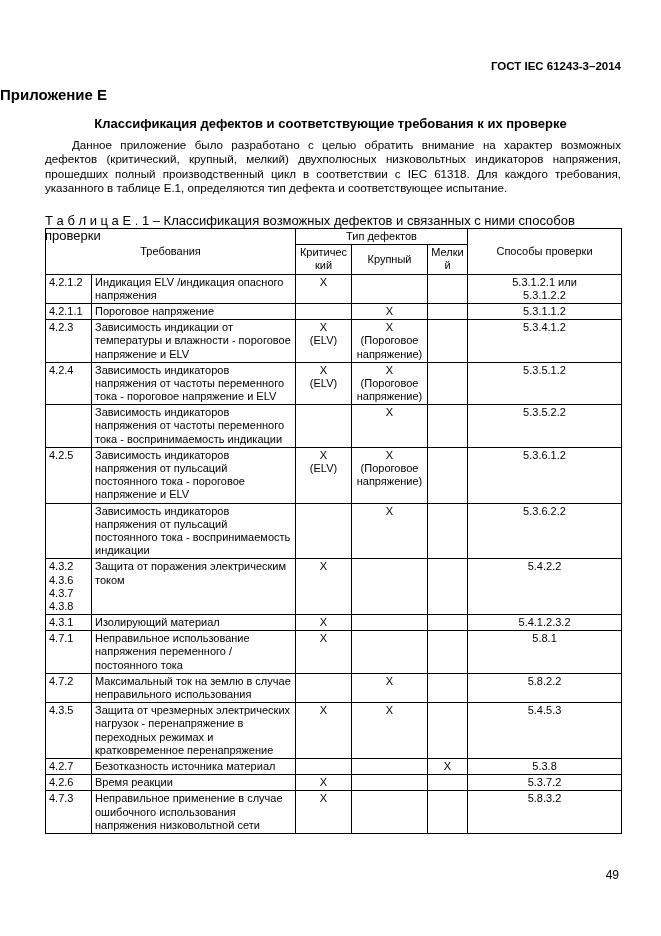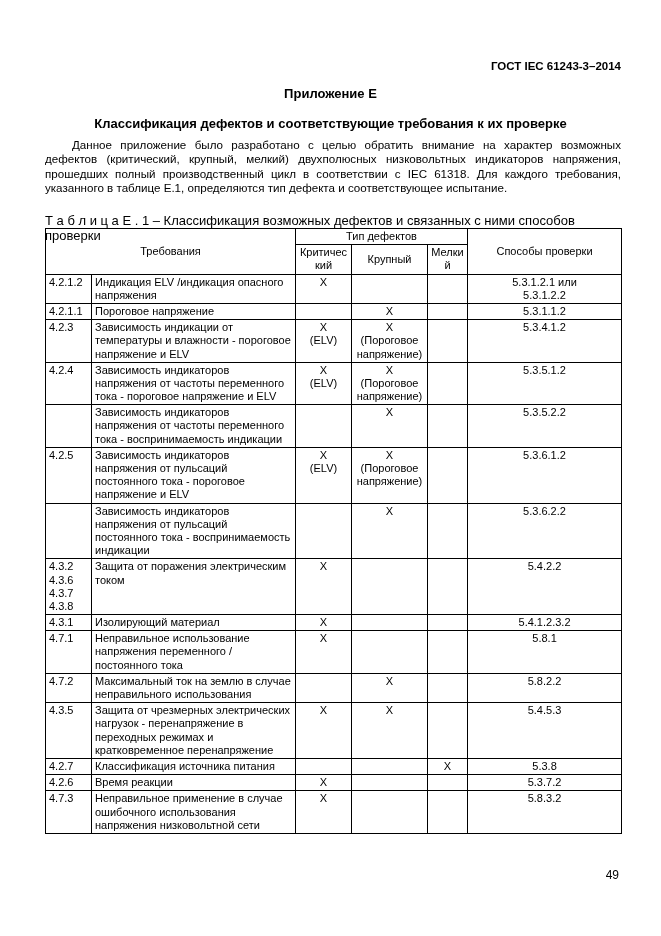--- a/index.html
+++ b/index.html
@@ -20,22 +20,22 @@
     right: 40px;
     font-size: 11.5px;
     font-weight: bold;
     text-align: center;
   }
   .annex {
     position: absolute;
     top: 86px;
     left: 0;
     width: 100%;
-    text-align: center;
-    font-size: 13px;
+    text-align: left;
+    font-size: 15px;
     font-weight: bold;
     line-height: 1.25;
   }
   .doc-title {
     position: absolute;
     top: 116px;
     left: 60px;
     right: 60px;
     text-align: center;
     font-size: 13px;
@@ -236,21 +236,21 @@
         <tr>
           <td class="cell-clause">4.3.5</td>
           <td class="cell-req">Защита от чрезмерных электрических нагрузок - перенапряжение в переходных режимах и кратковременное перенапряжение</td>
           <td class="cell-mark">X</td>
           <td class="cell-mark">X</td>
           <td class="cell-mark"></td>
           <td class="cell-method">5.4.5.3</td>
         </tr>
         <tr>
           <td class="cell-clause">4.2.7</td>
-          <td class="cell-req">Классификация источника питания</td>
+          <td class="cell-req">Безотказность источника материал</td>
           <td class="cell-mark"></td>
           <td class="cell-mark"></td>
           <td class="cell-mark">X</td>
           <td class="cell-method">5.3.8</td>
         </tr>
         <tr>
           <td class="cell-clause">4.2.6</td>
           <td class="cell-req">Время реакции</td>
           <td class="cell-mark">X</td>
           <td class="cell-mark"></td>

